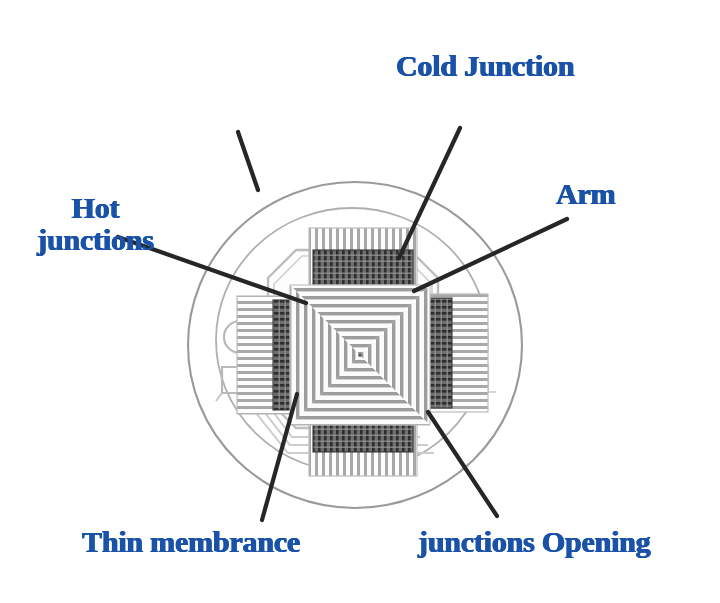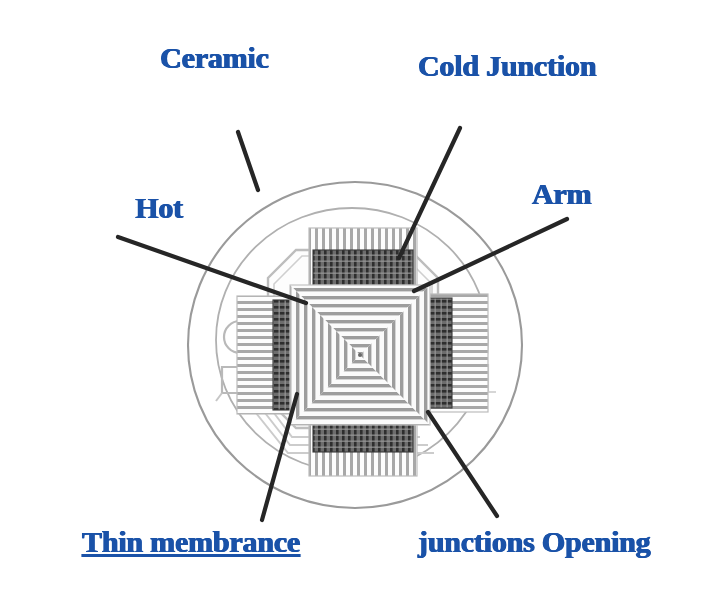--- a/index.html
+++ b/index.html
@@ -21,24 +21,24 @@
     font-weight:bold;
     font-size:30px;
     line-height:1.08;
     letter-spacing:-0.2px;
     white-space:nowrap;
     text-shadow:0.6px 0 0 #1a52a8, -0.6px 0 0 #1a52a8;
     -webkit-font-smoothing:antialiased;
   }
   .label.two-line{white-space:normal;text-align:center;}
   #lbl-ceramic   {left:122px; top:42px;  width:185px; text-align:center;}
-  #lbl-cold      {left:418px; top:50px;}
-  #lbl-hot       {left:8px;   top:192px; width:175px; text-align:right;}
-  #lbl-arm       {left:532px; top:178px;}
-  #lbl-thin      {left:82px;  top:526px;text-decoration:underline;}
+  #lbl-cold      {left:396px; top:50px;}
+  #lbl-hot       {left:8px;   top:192px; width:175px; text-align:center;}
+  #lbl-arm       {left:556px; top:178px;}
+  #lbl-thin      {left:82px;  top:526px;}
   #lbl-subopen   {left:418px; top:526px;}
 </style>
 </head>
 <body>
 
 <svg id="figure" viewBox="0 0 720 603" xmlns="http://www.w3.org/2000/svg">
   <defs>
 
     <pattern id="combDark" patternUnits="userSpaceOnUse" width="6" height="6">
       <rect width="6" height="6" fill="#6d6d6d"></rect>
@@ -164,26 +164,27 @@
     <line x1="258" y1="190" x2="238" y2="132"></line>
     <line x1="399" y1="258" x2="460" y2="128"></line>
     <line x1="306" y1="303" x2="118" y2="237"></line>
     <line x1="414" y1="291" x2="567" y2="219"></line>
     <line x1="297" y1="394" x2="262" y2="520"></line>
     <line x1="428" y1="412" x2="497" y2="516"></line>
   </g>
 </svg>
 
 <div class="label two-line" id="lbl-ceramic">
-  <span>Ceramic</span><br>
+  <br>
 </div>
 
 <div class="label" id="lbl-cold">Cold Junction</div>
 
 <div class="label two-line" id="lbl-hot">
   <span>Hot</span><br>
+  <span>junctions</span>
 </div>
 
 <div class="label" id="lbl-arm">Arm</div>
 
 <div class="label" id="lbl-thin">Thin membrance</div>
 
 <div class="label" id="lbl-subopen">junctions Opening</div>
 
 </body></html>

